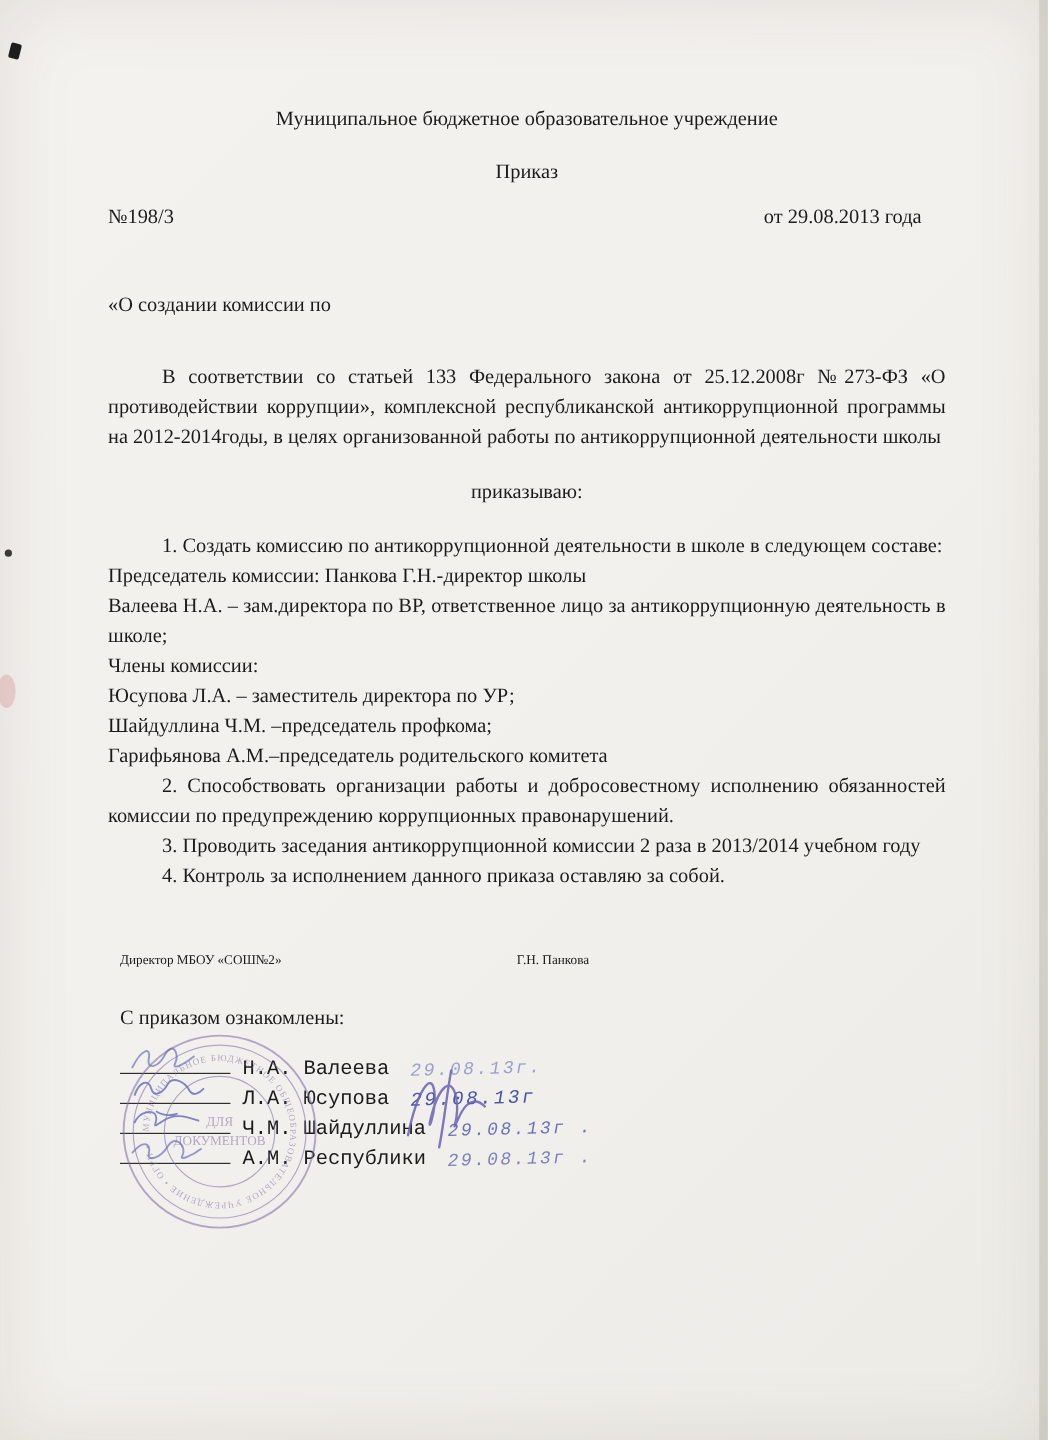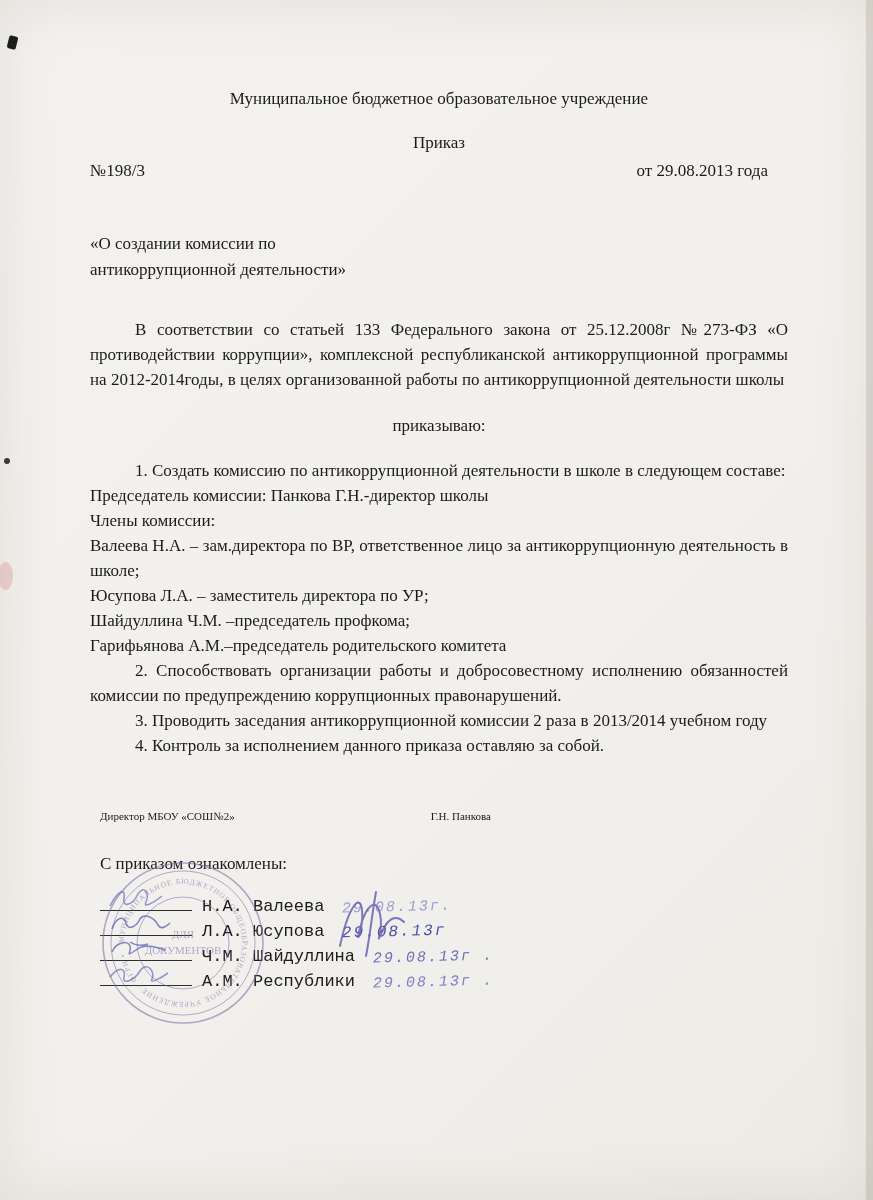--- a/index.html
+++ b/index.html
@@ -9,21 +9,21 @@
     margin:0 auto;
     background:linear-gradient(135deg,#f4f2ef 0%,#f2f0ec 55%,#ecebe6 100%);
     box-shadow:inset 0 0 60px rgba(120,110,95,0.14);
     font-family:"Liberation Serif","DejaVu Serif",serif;
     color:#1b1b1b;
     overflow:hidden;
   }
   .content{position:absolute;left:90px;top:86px;width:698px;}
   .org-line{font-size:17px;line-height:25px;text-align:center;}
   .doc-type{font-size:17px;text-align:center;margin-top:22px;}
-  .num-row{display:flex;justify-content:space-between;font-size:17px;margin-top:8px;padding-right:20px;}
+  .num-row{display:flex;justify-content:space-between;font-size:17px;margin-top:18px;padding-right:20px;}
   .subject{margin-top:50px;font-size:17px;line-height:26px;}
   .preamble{margin:34px 0 0 0;font-size:17px;line-height:25px;text-align:justify;text-indent:45px;}
   .order-word{margin-top:24px;text-align:center;font-size:17px;}
   .body-p{margin:0;font-size:17px;line-height:25px;text-align:justify;}
   .body-p.first{margin-top:22px;}
   .body-p.indent{text-indent:45px;}
   .sign-row{position:relative;display:flex;align-items:baseline;margin-top:52px;font-size:11px;}
   .sign-row .dir-label{margin-left:10px;}
   .sign-row .dir-name{margin-left:196px;}
   .ack-label{margin-top:32px;margin-left:10px;font-size:17px;}
@@ -59,31 +59,30 @@
 
     <div class="doc-type">Приказ</div>
 
     <div class="num-row">
       <span>№198/3</span>
       <span>от 29.08.2013 года</span>
     </div>
 
     <div class="subject">
       <div>«О создании комиссии по</div>
-      <div>антикоррупционной деятельности»</div>
     </div>
 
     <p class="preamble">В соответствии со статьей 133 Федерального закона от 25.12.2008г №273-ФЗ «О противодействии коррупции», комплексной республиканской антикоррупционной программы на 2012-2014годы, в целях организованной работы по антикоррупционной деятельности школы</p>
 
     <div class="order-word">приказываю:</div>
 
     <p class="body-p first indent">1. Создать комиссию по антикоррупционной деятельности в школе в следующем составе:</p>
     <p class="body-p">Председатель комиссии: Панкова Г.Н.-директор школы</p>
+    <p class="body-p">Валеева Н.А. – зам.директора по ВР, ответственное лицо за антикоррупционную деятельность в школе;</p>
     <p class="body-p">Члены комиссии:</p>
-    <p class="body-p">Валеева Н.А. – зам.директора по ВР, ответственное лицо за антикоррупционную деятельность в школе;</p>
     <p class="body-p">Юсупова Л.А. – заместитель директора по УР;</p>
     <p class="body-p">Шайдуллина Ч.М. –председатель профкома;</p>
     <p class="body-p">Гарифьянова А.М.–председатель родительского комитета</p>
     <p class="body-p indent">2. Способствовать организации работы и добросовестному исполнению обязанностей комиссии по предупреждению коррупционных правонарушений.</p>
     <p class="body-p indent">3. Проводить заседания антикоррупционной комиссии 2 раза в 2013/2014 учебном году</p>
     <p class="body-p indent">4. Контроль за исполнением данного приказа оставляю за собой.</p>
 
     <div class="sign-row">
       <span class="dir-label">Директор МБОУ «СОШ№2»</span>
       <span class="dir-name">Г.Н. Панкова</span>

